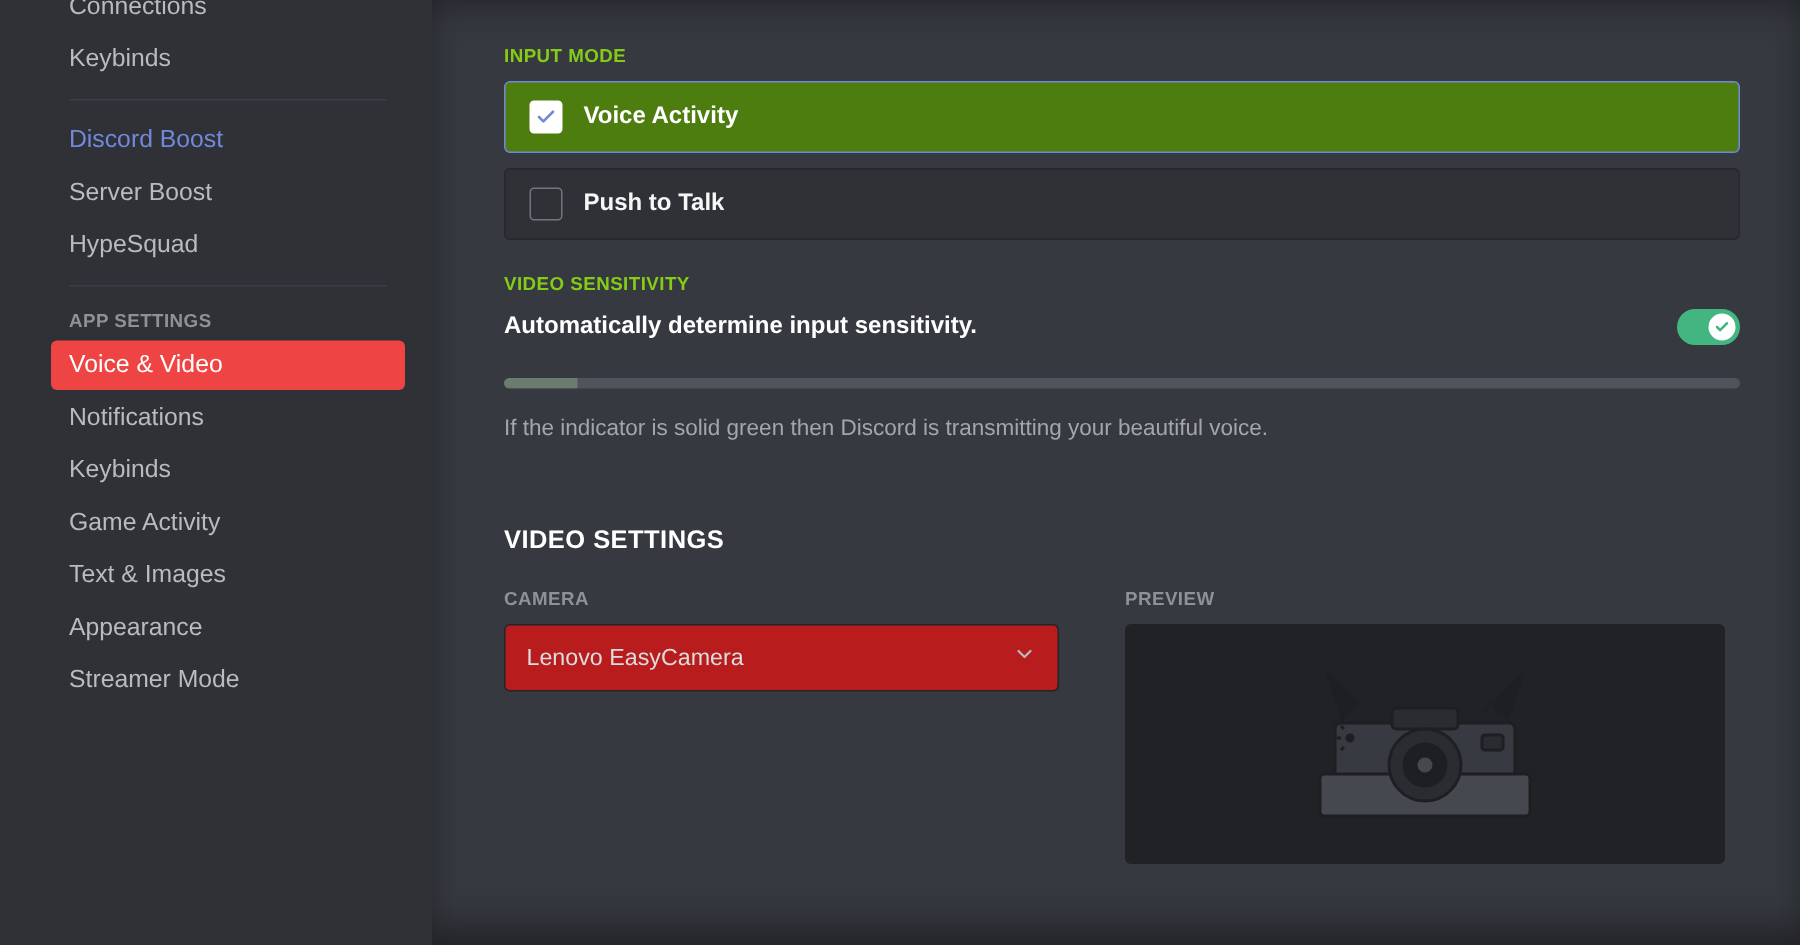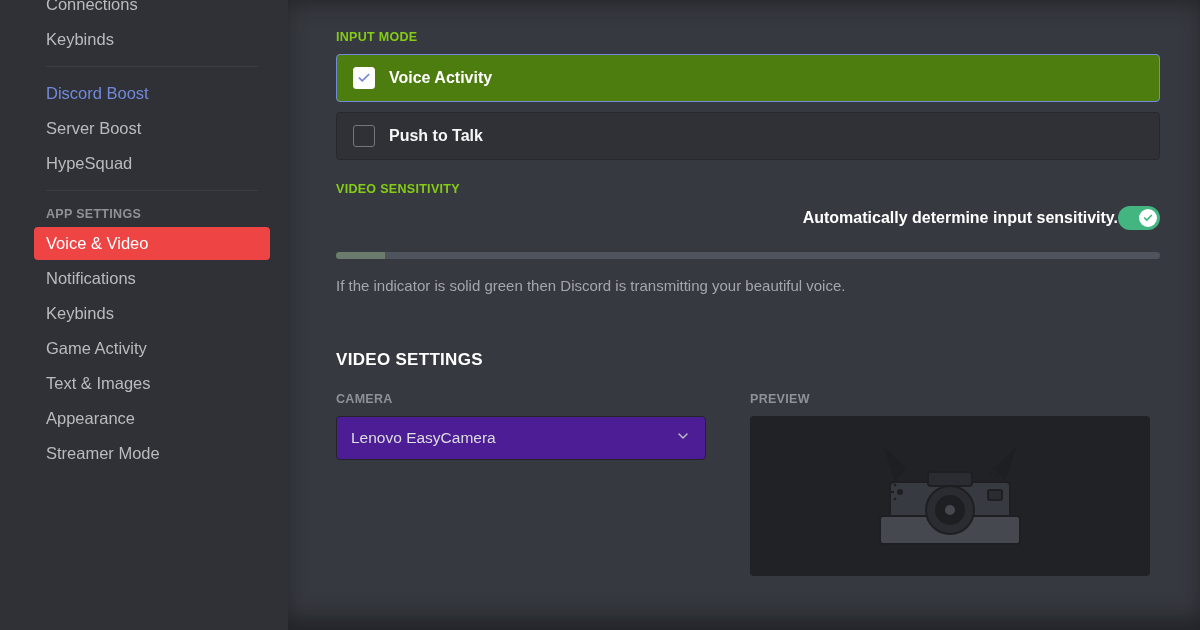--- a/index.html
+++ b/index.html
@@ -81,21 +81,21 @@
     background: transparent;
   }
   .opt-row.selected .chk {
     background: #fff; border-color: #fff;
   }
   .opt-row.selected .chk svg path { stroke: #7289da; }
   .opt-label { color: #fff; font-weight: 600; font-size: 16px; }
   .opt-row:not(.selected) .opt-label { color: #f6f6f7; }
 
   .toggle-row {
-    display: flex; align-items: center; justify-content: flex-end;
+    display: flex; align-items: center; justify-content: space-between;
     margin-top: 6px;
   }
   .toggle-text { color: #fff; font-weight: 600; font-size: 16px; }
   .toggle {
     width: 42px; height: 24px; border-radius: 12px;
     background: #43b581; position: relative; cursor: pointer;
   }
   .toggle .knob {
     position: absolute; right: 3px; top: 3px;
     width: 18px; height: 18px; border-radius: 50%;
@@ -120,21 +120,21 @@
   }
   .video-cols { display:flex; gap: 44px; margin-top: 6px; }
   .subcol { flex: 0 0 auto; }
   .subcol.camera { width: 370px; }
   .subcol.preview { width: 400px; }
   .sub-label {
     color: #8e9297; font-size: 12.5px; font-weight:700;
     letter-spacing:.3px; margin-top: 16px; margin-bottom: 10px;
   }
   .select {
-    background: #4c1d95;
+    background: #b91c1c;
     border: 1px solid #222428;
     border-radius: 4px;
     padding: 11px 14px;
     display:flex; align-items:center; justify-content: space-between;
     color: #dcddde; font-size: 15.5px;
     cursor: pointer;
   }
   .preview-box {
     background: #202225;
     border-radius: 4px;

